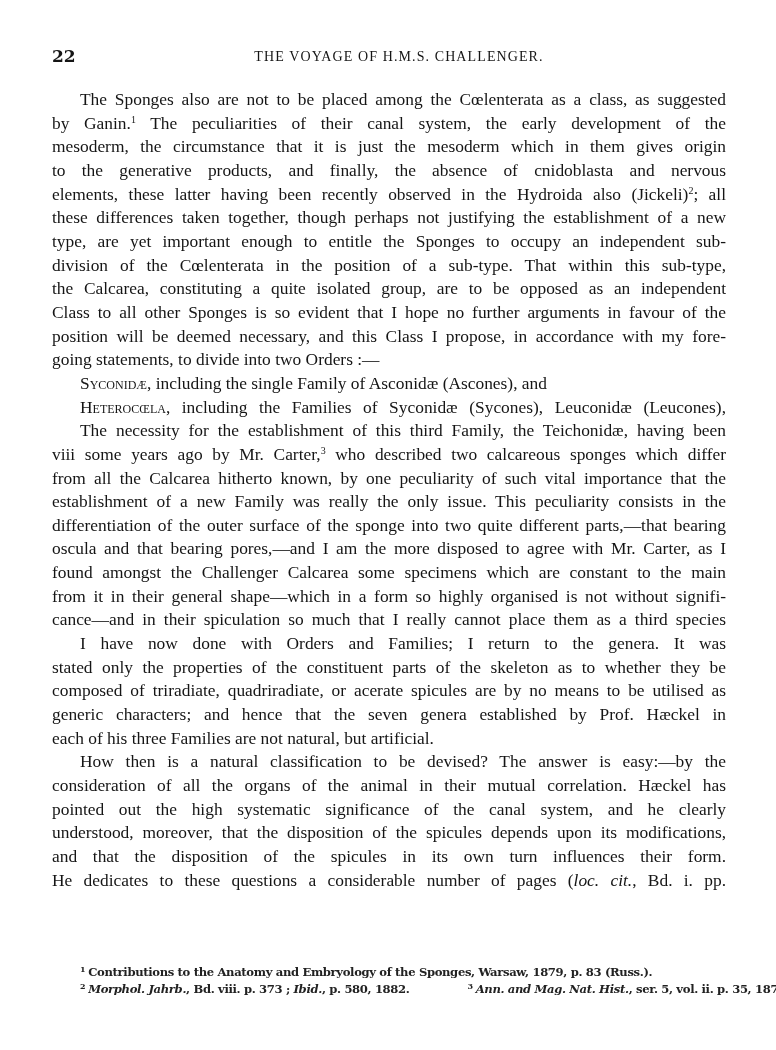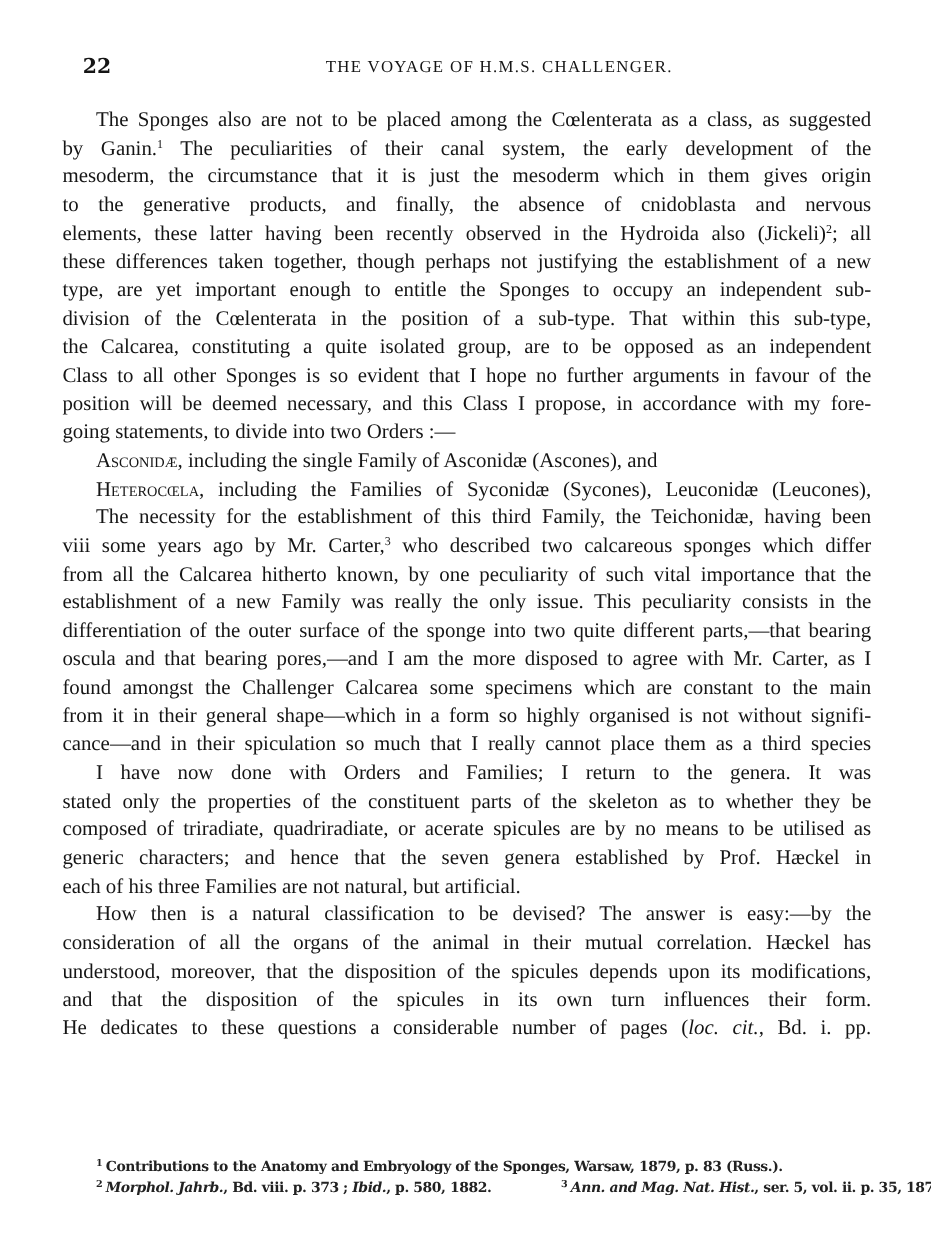--- a/index.html
+++ b/index.html
@@ -17,21 +17,21 @@
     }
     .page {
       position: absolute;
       left: 52px;
       top: 0;
       width: 674px;
     }
     .running-head {
       position: absolute;
       top: 46px;
-      left: 17px;
+      left: 0;
       width: 674px;
       height: 24px;
     }
     .page-number {
       position: absolute;
       left: 0;
       top: 0;
       font-family: "DejaVu Serif", serif;
       font-weight: bold;
       font-size: 17px;
@@ -106,21 +106,21 @@
       <span class="line"><span>these differences taken together, though perhaps not justifying the establishment of a new</span></span>
       <span class="line"><span>type, are yet important enough to entitle the Sponges to occupy an independent sub-</span></span>
       <span class="line"><span>division of the Cœlenterata in the position of a sub-type. That within this sub-type,</span></span>
       <span class="line"><span>the Calcarea, constituting a quite isolated group, are to be opposed as an independent</span></span>
       <span class="line"><span>Class to all other Sponges is so evident that I hope no further arguments in favour of the</span></span>
       <span class="line"><span>position will be deemed necessary, and this Class I propose, in accordance with my fore-</span></span>
       <span class="line last"><span>going statements, to divide into two Orders :—</span></span>
     </div>
 
     <div>
-      <span class="line indent last"><span class="sc">Asconidæ</span><span>, including the single Family of Asconidæ (Ascones), and</span></span>
+      <span class="line indent last"><span class="sc">Syconidæ</span><span>, including the single Family of Asconidæ (Ascones), and</span></span>
       <span class="line indent"><span class="sc">Heterocœla</span><span>, including the Families of Syconidæ (Sycones), Leuconidæ (Leucones),</span></span>
     </div>
 
     <div>
       <span class="line indent"><span>The necessity for the establishment of this third Family, the Teichonidæ, having been</span></span>
       <span class="line"><span>viii some years ago by Mr. Carter,</span><sup>3</sup><span> who described two calcareous sponges which differ</span></span>
       <span class="line"><span>from all the Calcarea hitherto known, by one peculiarity of such vital importance that the</span></span>
       <span class="line"><span>establishment of a new Family was really the only issue. This peculiarity consists in the</span></span>
       <span class="line"><span>differentiation of the outer surface of the sponge into two quite different parts,—that bearing</span></span>
       <span class="line"><span>oscula and that bearing pores,—and I am the more disposed to agree with Mr. Carter, as I</span></span>
@@ -133,20 +133,21 @@
       <span class="line indent"><span>I have now done with Orders and Families; I return to the genera. It was</span></span>
       <span class="line"><span>stated only the properties of the constituent parts of the skeleton as to whether they be</span></span>
       <span class="line"><span>composed of triradiate, quadriradiate, or acerate spicules are by no means to be utilised as</span></span>
       <span class="line"><span>generic characters; and hence that the seven genera established by Prof. Hæckel in</span></span>
       <span class="line last"><span>each of his three Families are not natural, but artificial.</span></span>
     </div>
 
     <div>
       <span class="line indent"><span>How then is a natural classification to be devised? The answer is easy:—by the</span></span>
       <span class="line"><span>consideration of all the organs of the animal in their mutual correlation. Hæckel has</span></span>
+      <span class="line"><span>pointed out the high systematic significance of the canal system, and he clearly</span></span>
       <span class="line"><span>understood, moreover, that the disposition of the spicules depends upon its modifications,</span></span>
       <span class="line"><span>and that the disposition of the spicules in its own turn influences their form.</span></span>
       <span class="line"><span>He dedicates to these questions a considerable number of pages (</span><i>loc. cit.</i><span>, Bd. i. pp.</span></span>
     </div>
 
   </div>
 
   <div class="footnotes">
     <span class="fn"><sup>1</sup><span>Contributions to the Anatomy and Embryology of the Sponges, Warsaw, 1879, p. 83 (Russ.).</span></span>
     <span class="fn"><sup>2</sup><i>Morphol. Jahrb.</i><span>, Bd. viii. p. 373 ; </span><i>Ibid.</i><span>, p. 580, 1882.</span><span class="fn-gap"></span><sup>3</sup><i>Ann. and Mag. Nat. Hist.</i><span>, ser. 5, vol. ii. p. 35, 1878.</span></span>

